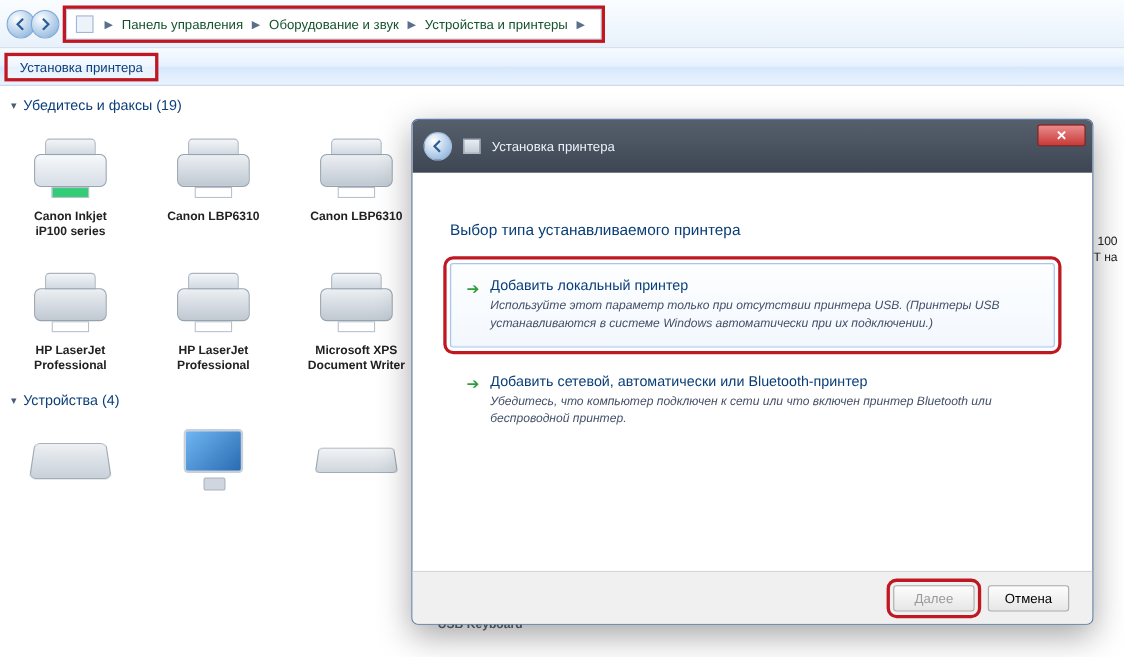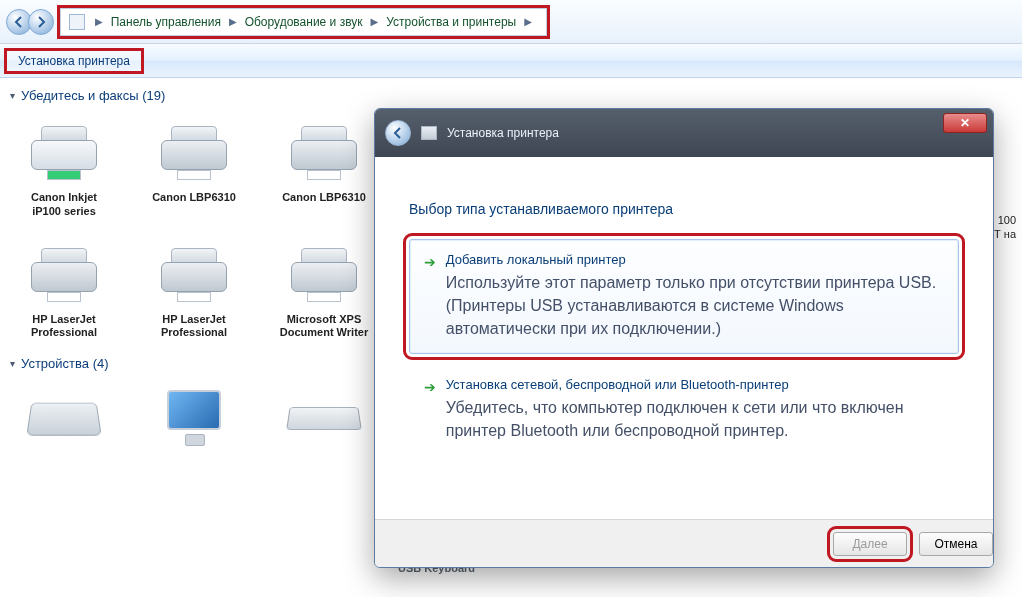--- a/index.html
+++ b/index.html
@@ -103,26 +103,26 @@
     border:1px solid transparent; border-radius:3px;
     padding:12px 14px; display:flex; gap:10px; margin-bottom:10px;
   }
   .wiz-opt.selected {
     border:1px solid #a7c6ea; background:linear-gradient(#fdfeff,#f3f8fe);
     box-shadow:inset 0 0 0 1px #e6f0fb;
     outline:3px solid #c01822; outline-offset:3px;
   }
   .opt-arrow { color:#2f9f3c; font-size:14px; margin-top:2px; }
   .opt-title { color:#093e78; font-size:13px; margin-bottom:4px; }
-  .opt-desc  { color:#445068; font-size:16px; line-height:1.45; max-width:500px; }
+  .opt-desc  { color:#445068; font-size:11px; line-height:1.45; max-width:500px;font-style:italic; }
 
   .wiz-foot {
     position:absolute; left:0; right:0; bottom:0; height:48px;
     background:#f0f0f0; border-top:1px solid #d6d6d6;
-    display:flex; align-items:center; justify-content:flex-end; gap:12px; padding:0 0;
+    display:flex; align-items:center; justify-content:flex-end; gap:12px; padding:0 21px;
   }
   .btn {
     min-width:74px; height:24px; padding:0 12px;
     background:linear-gradient(#fdfdfd,#e6e6e6);
     border:1px solid #a9a9a9; border-radius:3px;
     display:flex; align-items:center; justify-content:center; font-size:12px;
   }
   .btn.disabled { color:#9a9a9a; }
   .btn.primary-hl { outline:3px solid #c01822; outline-offset:3px; }
 
@@ -296,21 +296,21 @@
       <div class="opt-arrow">➔</div>
       <div>
         <div class="opt-title">Добавить локальный принтер</div>
         <div class="opt-desc">Используйте этот параметр только при отсутствии принтера USB. (Принтеры USB устанавливаются в системе Windows автоматически при их подключении.)</div>
       </div>
     </div>
 
     <div class="wiz-opt">
       <div class="opt-arrow">➔</div>
       <div>
-        <div class="opt-title">Установка сетевой, беспроводной или Bluetooth-принтер</div>
+        <div class="opt-title">Добавить сетевой, автоматически или Bluetooth-принтер</div>
         <div class="opt-desc">Убедитесь, что компьютер подключен к сети или что включен принтер Bluetooth или беспроводной принтер.</div>
       </div>
     </div>
   </div>
 
   <div class="wiz-foot">
     <div class="btn disabled primary-hl">Далее</div>
     <div class="btn">Отмена</div>
   </div>
 </div>

